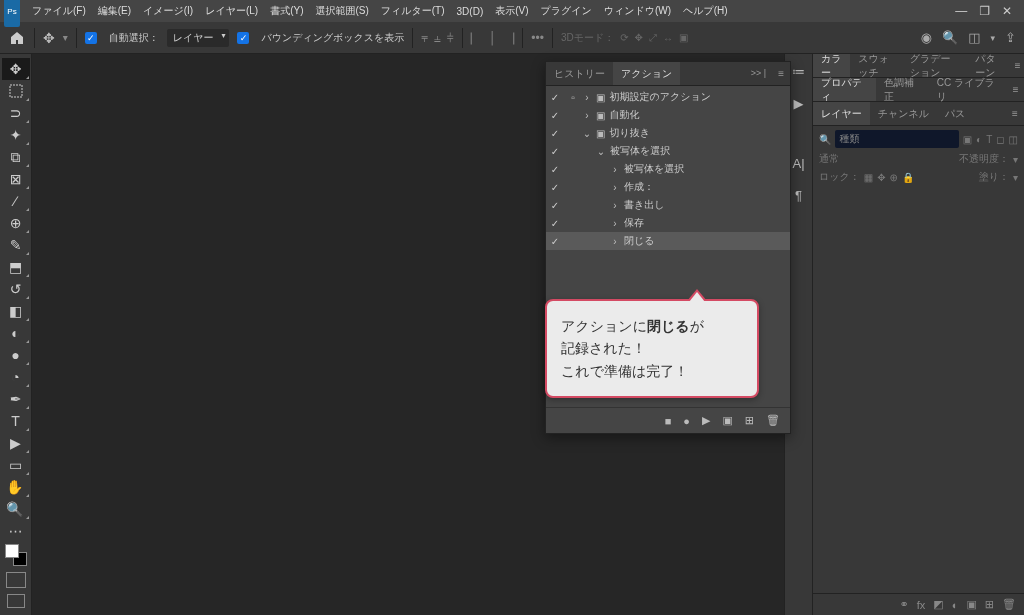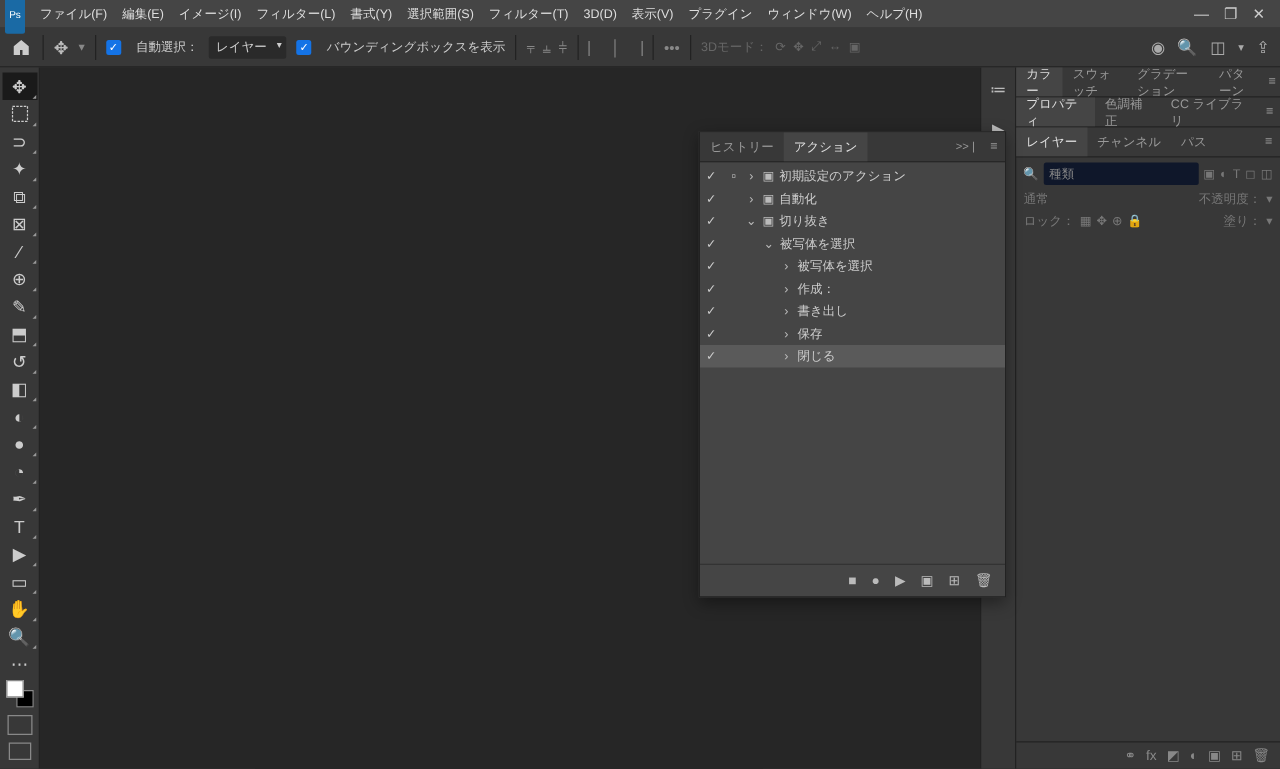--- a/index.html
+++ b/index.html
@@ -47,21 +47,21 @@
 .ptab{padding:0 8px;font-size:10px;color:#999;display:flex;align-items:center;cursor:default;}
 .ptab.active{background:#454545;color:#ddd;}
 .tabrow .pmenu{margin-left:auto;width:18px;display:flex;align-items:center;justify-content:center;color:#999;}
 .layer-opts{padding:4px 6px;color:#777;font-size:10px;}
 .layer-opts .row{display:flex;align-items:center;gap:4px;margin-bottom:4px;}
 .searchbox{flex:1;background:#0f172a;border-radius:2px;height:18px;display:flex;align-items:center;padding:0 4px;color:#888;}
 .smallico{color:#777;font-size:10px;}
 .layer-foot{margin-top:auto;height:22px;border-top:1px solid #222;display:flex;align-items:center;justify-content:flex-end;gap:8px;padding:0 8px;color:#888;font-size:11px;}
 
 
-.actions-panel{position:absolute;left:527px;top:7px;width:246px;height:373px;background:#454545;border:1px solid #222;display:flex;flex-direction:column;box-shadow:0 4px 12px rgba(0,0,0,.4);margin-top:44px;}
+.actions-panel{position:absolute;left:513px;top:7px;width:246px;height:373px;background:#454545;border:1px solid #222;display:flex;flex-direction:column;box-shadow:0 4px 12px rgba(0,0,0,.4);}
 .actions-panel .tabrow{background:#383838;}
 .act-body{flex:1;overflow:hidden;background:#454545;padding-top:2px;}
 .act-row{display:flex;align-items:center;height:18px;font-size:10px;color:#ccc;}
 .act-row .c1{width:18px;display:flex;justify-content:center;color:#ccc;}
 .act-row .c2{width:18px;display:flex;justify-content:center;}
 .act-row .tree{display:flex;align-items:center;gap:4px;flex:1;}
 .chev{width:10px;display:inline-block;text-align:center;color:#bbb;}
 .foldico{color:#bbb;font-size:10px;}
 .act-row.sel{background:#5a5a5a;}
 .indent-0{padding-left:0;} .indent-1{padding-left:14px;} .indent-2{padding-left:28px;}
@@ -78,21 +78,21 @@
 svg{display:block;}
 </style>
 </head>
 <body>
 
 <div class="menubar">
   <div class="ps-badge">Ps</div>
   <span class="mi">ファイル(F)</span>
   <span class="mi">編集(E)</span>
   <span class="mi">イメージ(I)</span>
-  <span class="mi">フィルター(L)</span>
+  <span class="mi">レイヤー(L)</span>
   <span class="mi">書式(Y)</span>
   <span class="mi">選択範囲(S)</span>
   <span class="mi">フィルター(T)</span>
   <span class="mi">3D(D)</span>
   <span class="mi">表示(V)</span>
   <span class="mi">プラグイン</span>
   <span class="mi">ウィンドウ(W)</span>
   <span class="mi">ヘルプ(H)</span>
   <div class="winctrl">
     <span>—</span>
@@ -275,20 +275,26 @@
       <div class="act-foot">
         <span>■</span>
         <span>●</span>
         <span>▶</span>
         <span>▣</span>
         <span>⊞</span>
         <span>🗑</span>
       </div>
     </div>
 
+    <div class="callout">
+      <div class="arrow"></div>
+      <div><span>アクションに</span><b>閉じる</b><span>が</span></div>
+      <div>記録された！</div>
+      <div>これで準備は完了！</div>
+    </div>
   </div>
 
   <div class="dockstrip">
     <div class="dockicon">≔</div>
     <div class="dockicon">▶</div>
     <div style="height:14px"></div>
     <div class="dockicon">A|</div>
     <div class="dockicon">¶</div>
   </div>
 

